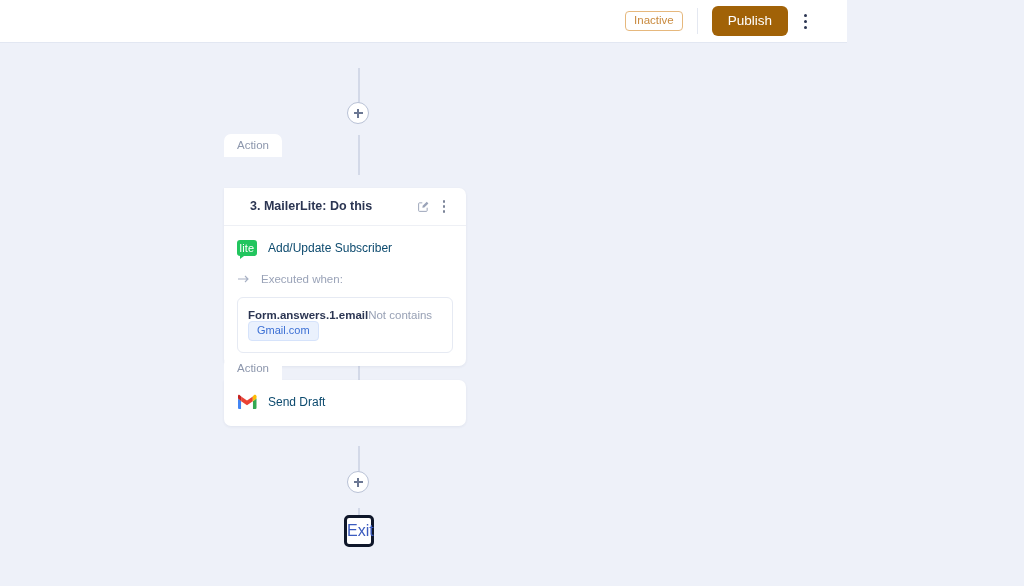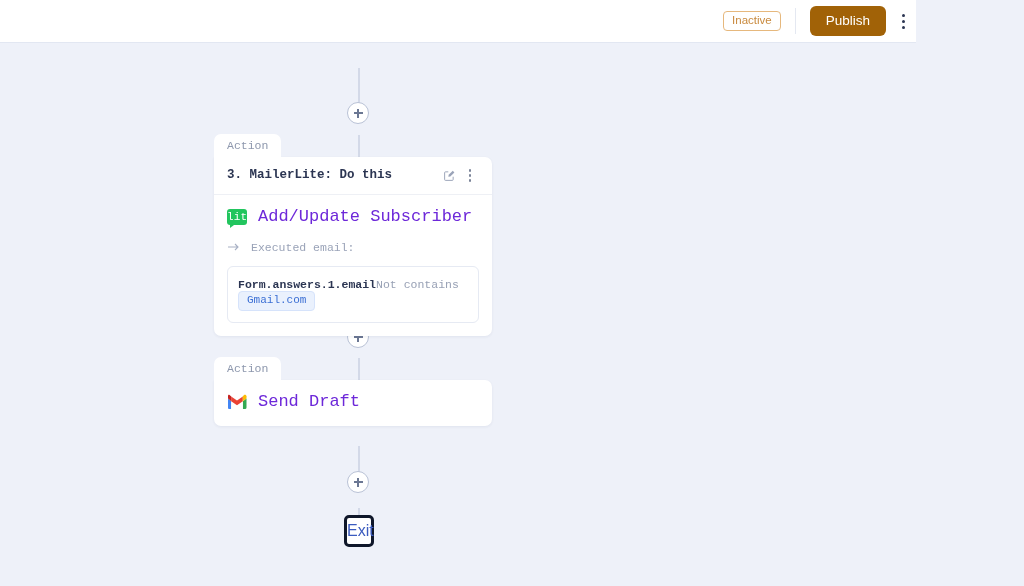--- a/index.html
+++ b/index.html
@@ -10,27 +10,27 @@
     font-family: "Liberation Sans", sans-serif;
     background: #eef1f9;
     overflow: hidden;
     -webkit-font-smoothing: antialiased;
   }
 
   
   .topbar {
     position: absolute;
     left: 0; top: 0;
-    width: 916px; height: 43px;
+    width: 847px; height: 43px;
     background: #ffffff;
     border-bottom: 1px solid #e2e7f2;
     display: flex;
     align-items: center;
     justify-content: flex-end;
-    padding-right: 0;
+    padding-right: 29px;
   }
   .status-badge {
     font-size: 11.5px;
     color: #c98a3e;
     border: 1px solid #e6b87d;
     border-radius: 4px;
     padding: 3px 8px 4px;
     background: #ffffff;
     line-height: 1;
     margin-right: 14px;
@@ -109,41 +109,42 @@
   }
   .plus::before, .plus::after {
     content: "";
     position: absolute;
     background: #6b7793;
   }
   .plus::before { width: 9px; height: 1.3px; }
   .plus::after  { width: 1.3px; height: 9px; }
 
   
-  .step { position: absolute; left: 214px; width: 278px; font-family: Liberation Mono, monospace; }
+  .step { position: absolute; left: 224px; width: 242px; }
   .tab {
     background: #ffffff;
     border-radius: 7px 7px 0 0;
     font-size: 11.5px;
     color: #8d97ad;
     padding: 5px 13px 4px;
     display: inline-block;
     line-height: 1.2;
   }
   .card {
     background: #ffffff;
     border-radius: 0 7px 7px 7px;
     box-shadow: 0 1px 3px rgba(40,55,95,.07);
   }
   .card-head {
     height: 38px;
     display: flex;
     align-items: center;
-    padding: 0 14px 0 13px;
+    padding: 0 14px 0 26px;
     border-bottom: 1px solid #eef0f5;
+    margin-top: 31px;
   }
   .card-title {
     flex: 1;
     font-size: 12.5px;
     color: #2b3552;
     font-weight: bold;
   }
   .icon-btn {
     width: 20px; height: 20px;
     display: flex; align-items: center; justify-content: center;
@@ -165,21 +166,21 @@
     display: block;
   }
 
   .card-body { padding: 11px 13px 13px; }
   .op-row {
     display: flex;
     align-items: center;
     gap: 11px;
     min-height: 22px;
   }
-  .op-label { font-size: 17px; color: #6d28d9; }
+  .op-label { font-size: 12px; color: #0c4a6e; }
 
   
   .ml-badge {
     width: 20px; height: 16px;
     border-radius: 3px;
     background: #22c55e;
     color: #ffffff;
     font-size: 11px;
     line-height: 16px;
     text-align: center;
@@ -292,21 +293,21 @@
         <div class="op-row">
           <span class="ml-badge">lite</span>
           <span class="op-label">Add/Update Subscriber</span>
         </div>
         <div class="exec-row">
           <span class="arrow-ico">
             <svg width="13" height="10" viewBox="0 0 13 10" fill="none" stroke="#a7b0c4" stroke-width="1.1">
               <path d="M1 5h10M8 2l3 3-3 3"></path>
             </svg>
           </span>
-          <span class="exec-label">Executed email:</span>
+          <span class="exec-label">Executed when:</span>
         </div>
         <div class="cond-box">
           <span class="cond-field">Form.answers.1.email</span>
           <span class="cond-op">Not contains</span>
           <span class="cond-val">Gmail.com</span>
         </div>
       </div>
     </div>
   </div>
 

